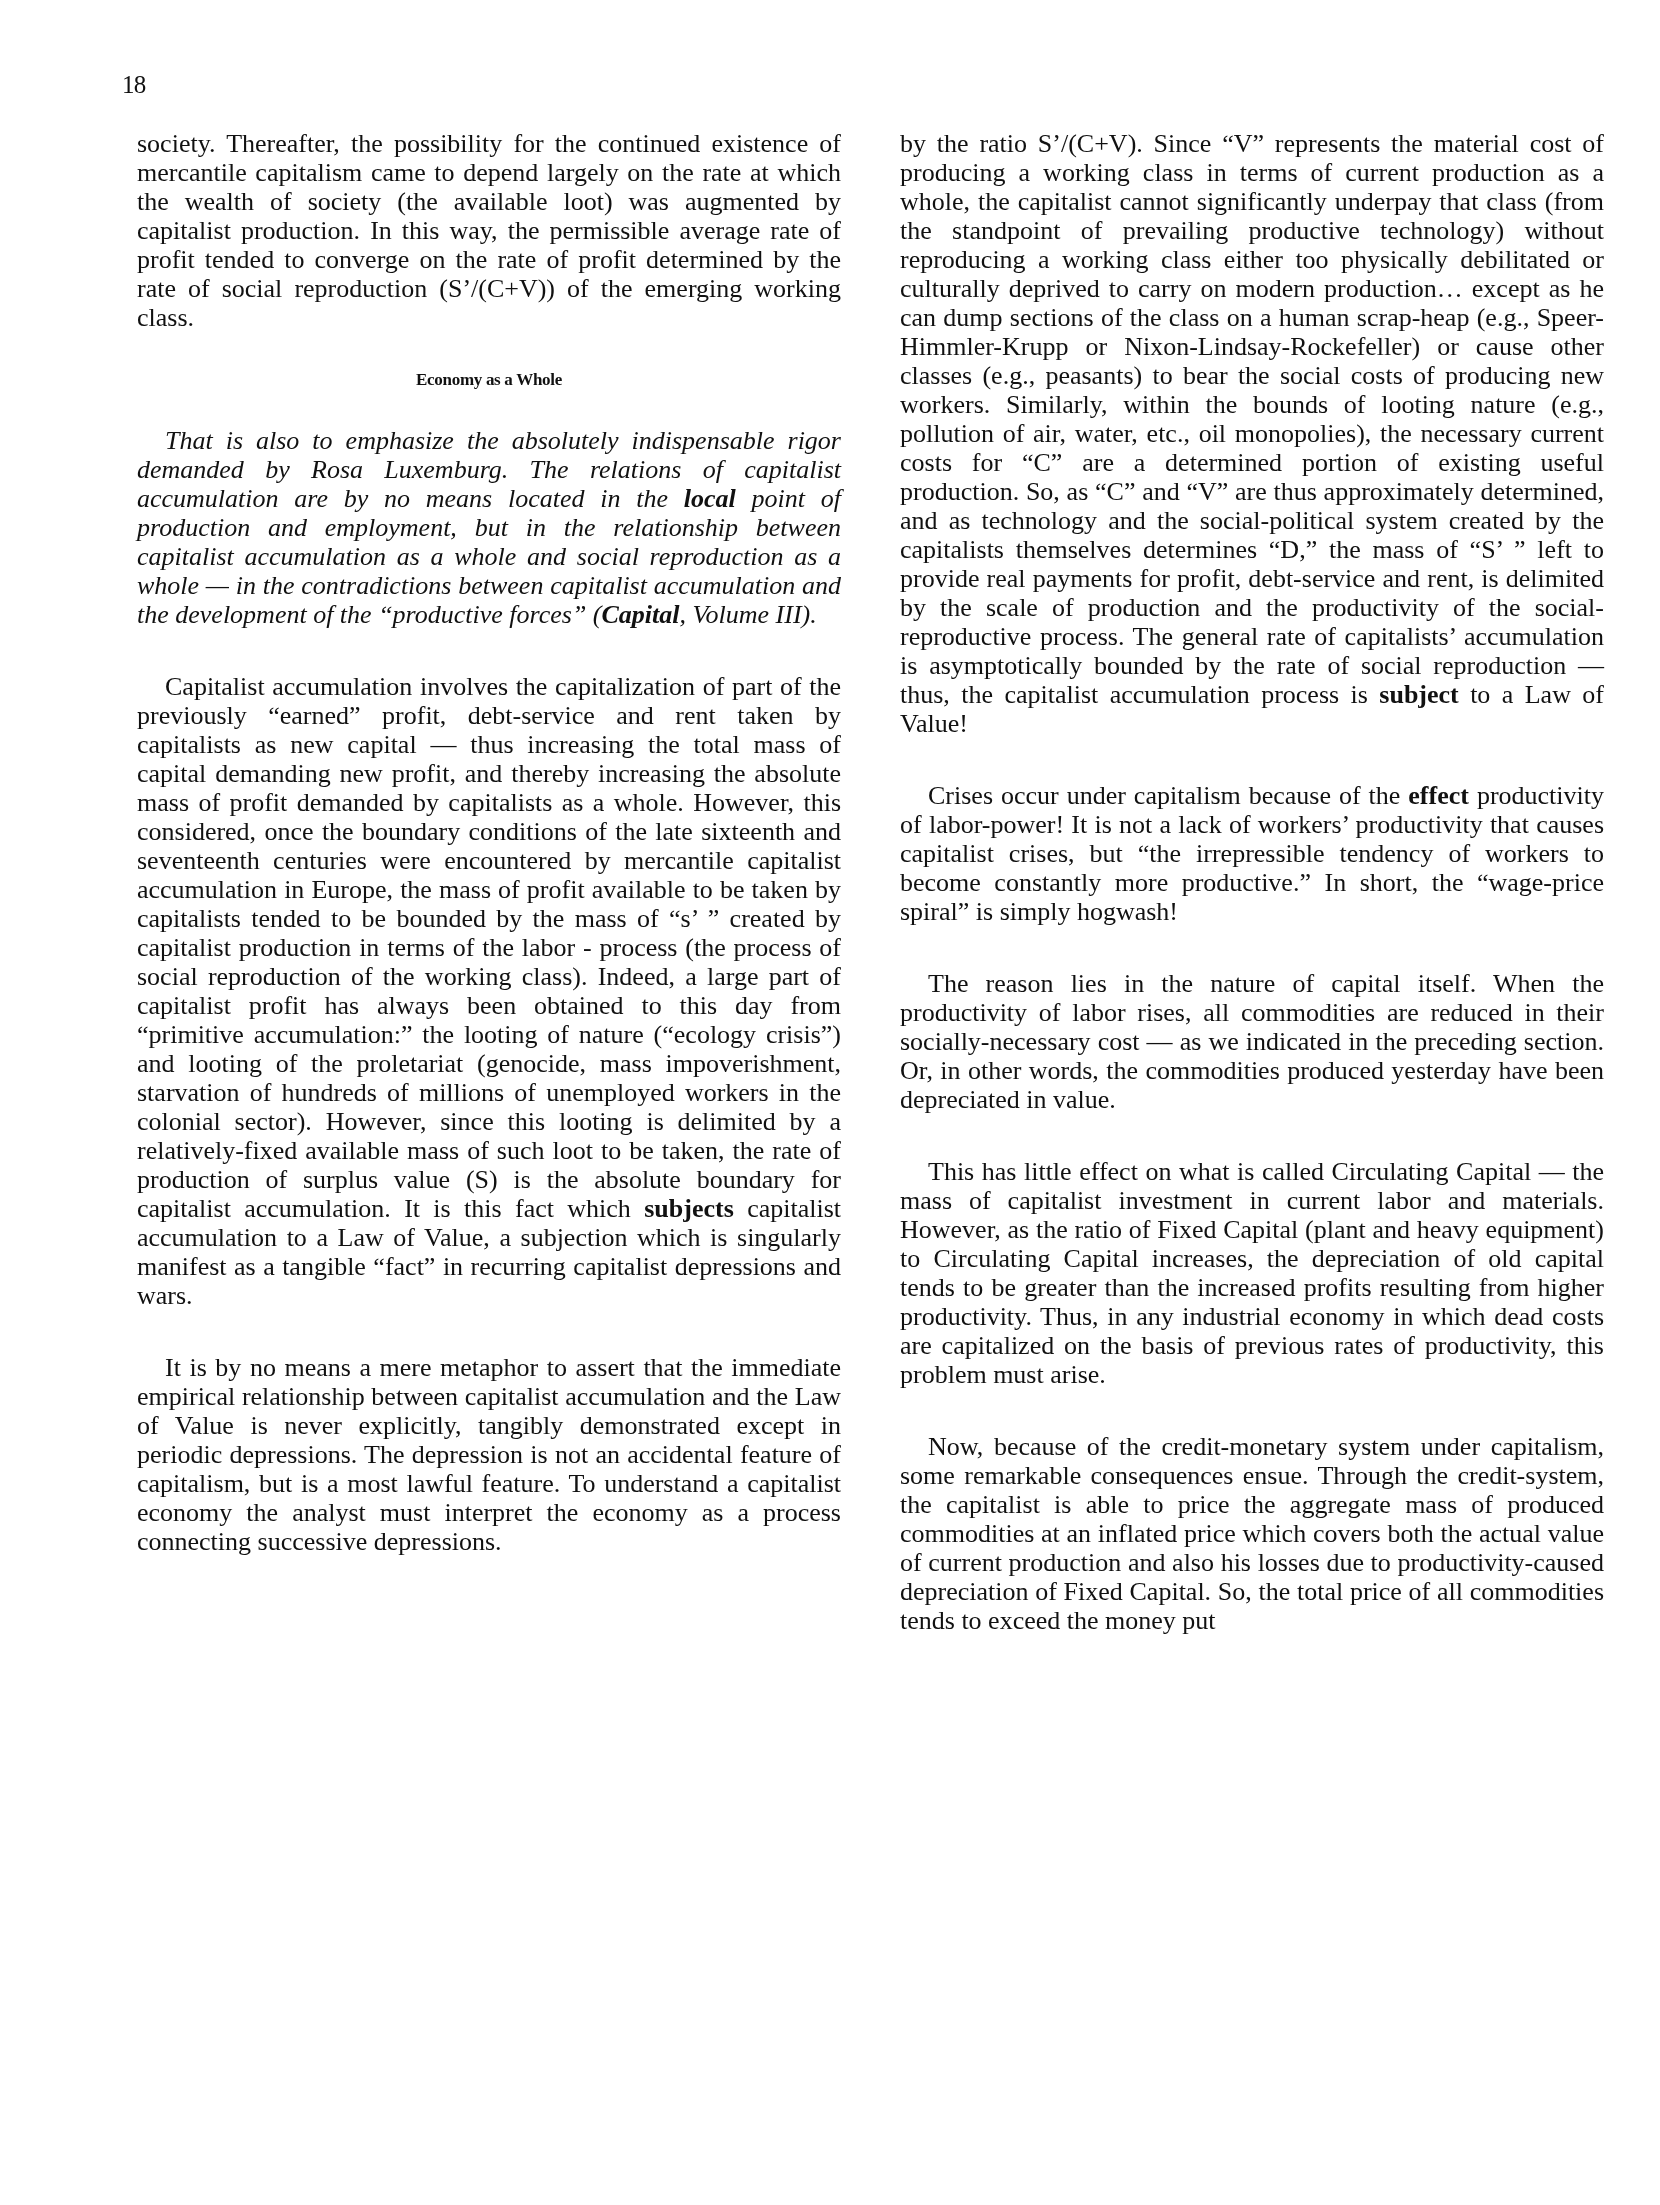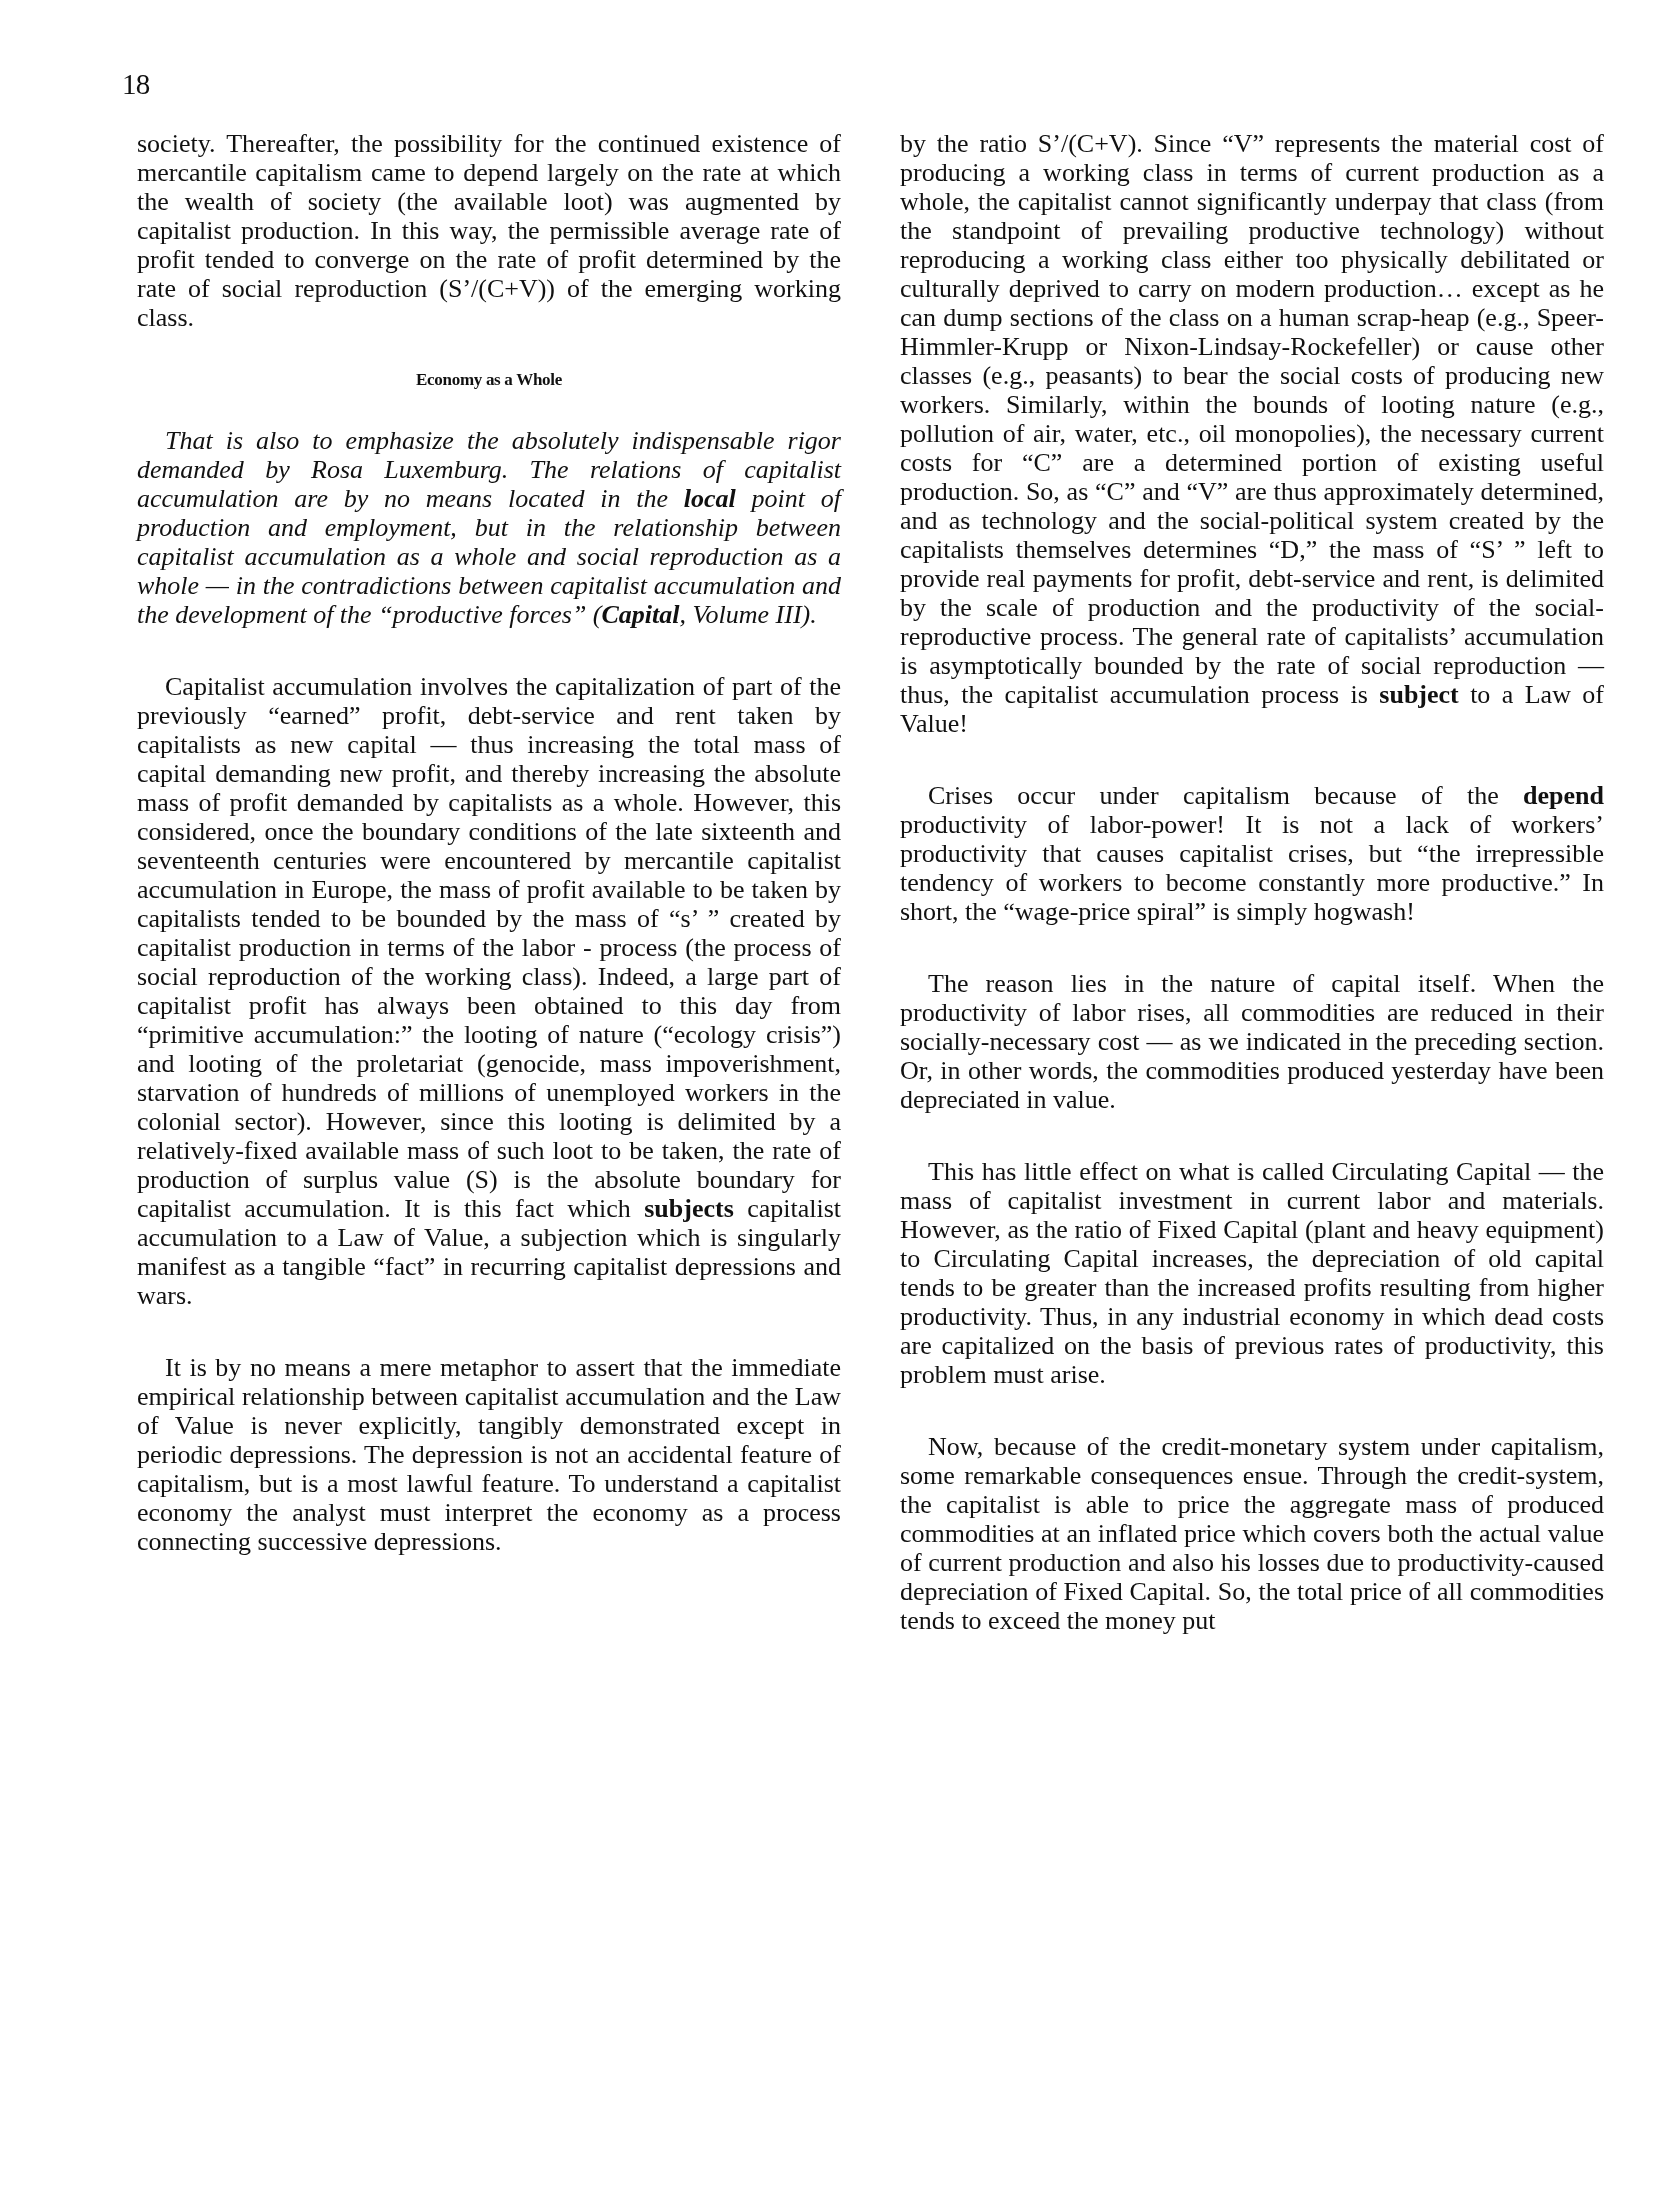--- a/index.html
+++ b/index.html
@@ -8,21 +8,21 @@
     height: 2205px;
     position: relative;
     overflow: hidden;
     color: #111111;
     font-family: "Liberation Serif", "DejaVu Serif", serif;
   }
   .page-number {
     position: absolute;
     left: 122px;
     top: 67px;
-    font-size: 29px;
+    font-size: 25px;
     line-height: 35px;
     font-weight: normal;
     letter-spacing: -0.7px;
     text-align: center;
   }
   .column {
     position: absolute;
     top: 129px;
     width: 704px;
     font-size: 26px;
@@ -64,21 +64,21 @@
   <p class="para indent"><span class="seg">Capitalist accumulation involves the capitalization of part of the previously “earned” profit, debt-service and rent taken by capitalists as new capital — thus increasing the total mass of capital demanding new profit, and thereby increasing the absolute mass of profit demanded by capitalists as a whole. However, this considered, once the boundary conditions of the late sixteenth and seventeenth centuries were encountered by mercantile capitalist accumulation in Europe, the mass of profit available to be taken by capitalists tended to be bounded by the mass of “s’ ” created by capitalist production in terms of the labor - process (the process of social reproduction of the working class). Indeed, a large part of capitalist profit has always been obtained to this day from “primitive accumulation:” the looting of nature (“ecology crisis”) and looting of the proletariat (genocide, mass impoverishment, starvation of hundreds of millions of unemployed workers in the colonial sector). However, since this looting is delimited by a relatively-fixed available mass of such loot to be taken, the rate of production of surplus value (S) is the absolute boundary for capitalist accumulation. It is this fact which </span><b class="em">subjects</b><span class="seg"> capitalist accumulation to a Law of Value, a subjection which is singularly manifest as a tangible “fact” in recurring capitalist depressions and wars.</span></p>
 
   <p class="para indent"><span class="seg">It is by no means a mere metaphor to assert that the immediate empirical relationship between capitalist accumulation and the Law of Value is never explicitly, tangibly demonstrated except in periodic depressions. The depression is not an accidental feature of capitalism, but is a most lawful feature. To understand a capitalist economy the analyst must interpret the economy as a process connecting successive depressions.</span></p>
 
 </div>
 
 <div class="column col-right">
 
   <p class="para"><span class="seg">by the ratio S’/(C+V). Since “V” represents the material cost of producing a working class in terms of current production as a whole, the capitalist cannot significantly underpay that class (from the standpoint of prevailing productive technology) without reproducing a working class either too physically debilitated or culturally deprived to carry on modern production… except as he can dump sections of the class on a human scrap-heap (e.g., Speer-Himmler-Krupp or Nixon-Lindsay-Rockefeller) or cause other classes (e.g., peasants) to bear the social costs of producing new workers. Similarly, within the bounds of looting nature (e.g., pollution of air, water, etc., oil monopolies), the necessary current costs for “C” are a determined portion of existing useful production. So, as “C” and “V” are thus approximately determined, and as technology and the social-political system created by the capitalists themselves determines “D,” the mass of “S’ ” left to provide real payments for profit, debt-service and rent, is delimited by the scale of production and the productivity of the social-reproductive process. The general rate of capitalists’ accumulation is asymptotically bounded by the rate of social reproduction — thus, the capitalist accumulation process is </span><b class="em">subject</b><span class="seg"> to a Law of Value!</span></p>
 
-  <p class="para indent"><span class="seg">Crises occur under capitalism because of the </span><b class="em">depend</b><span class="seg"> productivity of labor-power! It is not a lack of workers’ productivity that causes capitalist crises, but “the irrepressible tendency of workers to become constantly more productive.” In short, the “wage-price spiral” is simply hogwash!</span></p>
+  <p class="para indent"><span class="seg">Crises occur under capitalism because of the </span><b class="em">effect</b><span class="seg"> productivity of labor-power! It is not a lack of workers’ productivity that causes capitalist crises, but “the irrepressible tendency of workers to become constantly more productive.” In short, the “wage-price spiral” is simply hogwash!</span></p>
 
   <p class="para indent"><span class="seg">The reason lies in the nature of capital itself. When the productivity of labor rises, all commodities are reduced in their socially-necessary cost — as we indicated in the preceding section. Or, in other words, the commodities produced yesterday have been depreciated in value.</span></p>
 
   <p class="para indent"><span class="seg">This has little effect on what is called Circulating Capital — the mass of capitalist investment in current labor and materials. However, as the ratio of Fixed Capital (plant and heavy equipment) to Circulating Capital increases, the depreciation of old capital tends to be greater than the increased profits resulting from higher productivity. Thus, in any industrial economy in which dead costs are capitalized on the basis of previous rates of productivity, this problem must arise.</span></p>
 
 
   <p class="para indent"><span class="seg">Now, because of the credit-monetary system under capitalism, some remarkable consequences ensue. Through the credit-system, the capitalist is able to price the aggregate mass of produced commodities at an inflated price which covers both the actual value of current production and also his losses due to productivity-caused depreciation of Fixed Capital. So, the total price of all commodities tends to exceed the money put</span></p>
 </div>
 
 

